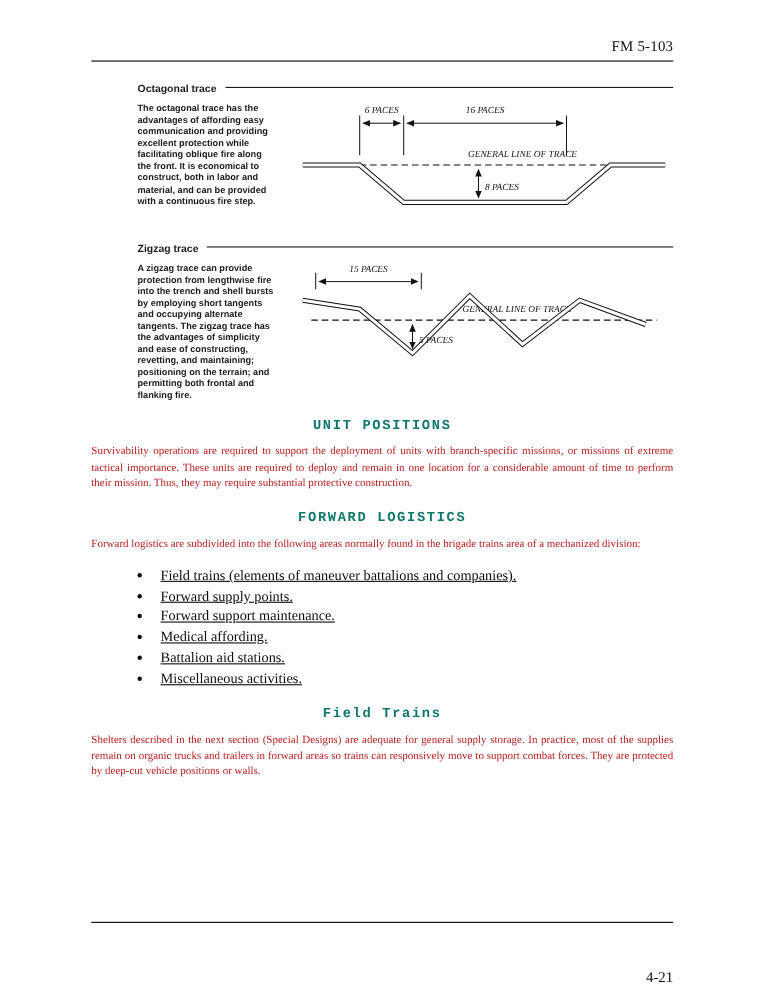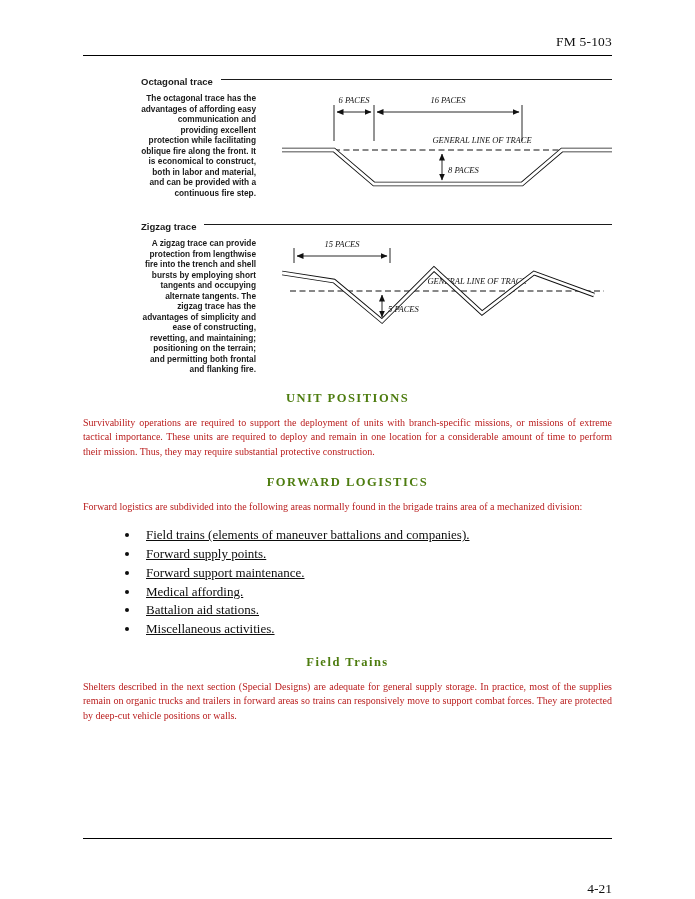--- a/index.html
+++ b/index.html
@@ -5,33 +5,33 @@
   * { margin:0; padding:0; box-sizing:border-box; }
   body { background:#ffffff; }
   .page {
     width:695px; height:899px; background:#ffffff; position:relative;
     padding:34px 83px 0 83px; color:#111;
     font-family:"Liberation Serif", serif; overflow:hidden;
   }
   .header { text-align:right; font-size:13.5px; letter-spacing:0.2px; }
   .rule { border-top:1.3px solid #000; margin-top:5px; }
 
-  .figure { margin-top:20px; margin-left:58px; font-family:"Liberation Sans", sans-serif; }
+  .figure { margin-top:20px; margin-left:42px; font-family:"Liberation Sans", sans-serif; }
   .fig-title-row { display:flex; align-items:center; }
   .fig-title { font-weight:bold; font-size:9.5px; white-space:nowrap; color:#1b1b1b; }
   .fig-rule { flex:1; border-top:1.6px solid #1b1b1b; margin-left:8px; position:relative; top:-2px; }
   .fig-body { display:flex; gap:26px; margin-top:6px; }
-  .fig-desc { width:124px; font-size:8.3px; font-weight:bold; line-height:1.27; color:#1b1b1b;text-align:right; }
+  .fig-desc { width:124px; font-size:8.3px; font-weight:bold; line-height:1.27; color:#1b1b1b; }
   .fig-diagram { flex:0 0 auto; }
   .zig { margin-top:8px; }
   svg text { font-family:"Liberation Serif", serif; font-style:italic; font-size:8.5px; fill:#111; }
 
   h2.sect {
-    font-family:Liberation Serif, serif; font-weight:bold; font-size:12.5px;
-    letter-spacing:1.5px; text-align:center; margin:16px 0 10px; color:#4d7c0f;
+    font-family:Liberation Mono, monospace; font-weight:bold; font-size:12.5px;
+    letter-spacing:1.5px; text-align:center; margin:16px 0 10px; color:#0f766e;
   }
   p.body { font-size:10px; line-height:1.44; text-align:justify; margin-bottom:12px; color:#b91c1c; }
   ul.bullets { list-style:disc; padding-left:57px; font-size:13px; line-height:1.44; margin:2px 0 12px; color:#0d0d0d; }
   ul.bullets li { padding-left:6px;text-decoration:underline; }
 
   .footer-rule { position:absolute; left:83px; right:83px; top:838px; border-top:1.3px solid #000; }
   .page-num { position:absolute; right:83px; top:881px; font-size:13.5px; }
 </style>
 </head>
 <body>

